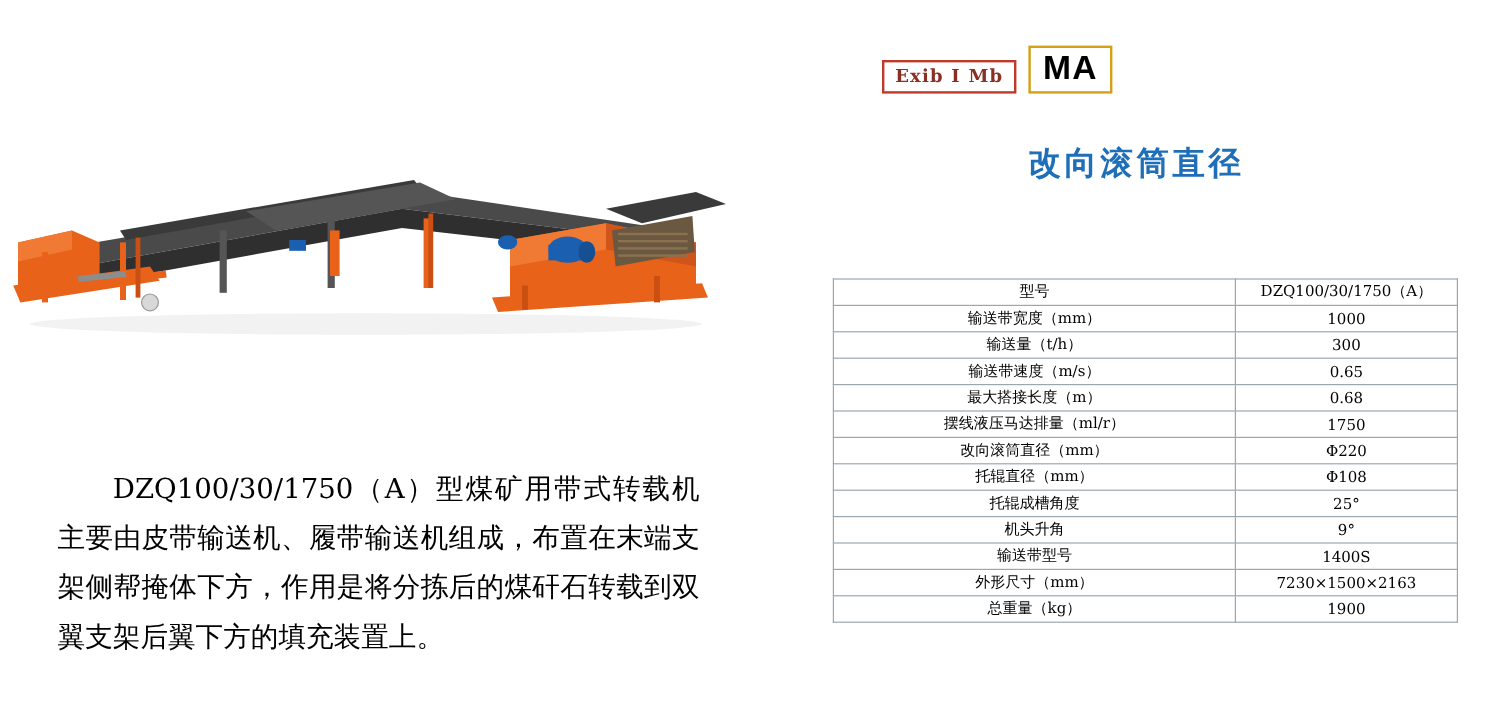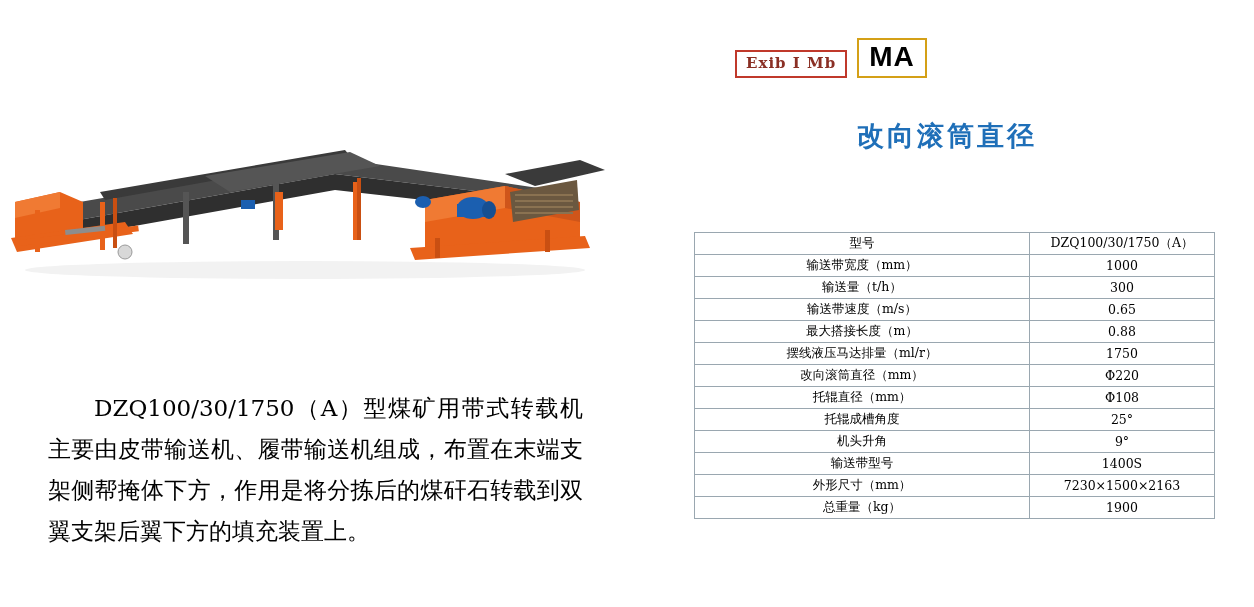--- a/index.html
+++ b/index.html
@@ -214,21 +214,21 @@
           <tr>
             <td class="label-cell">输送量（t/h）</td>
             <td class="value-cell">300</td>
           </tr>
           <tr>
             <td class="label-cell">输送带速度（m/s）</td>
             <td class="value-cell">0.65</td>
           </tr>
           <tr>
             <td class="label-cell">最大搭接长度（m）</td>
-            <td class="value-cell">0.88</td>
+            <td class="value-cell">0.68</td>
           </tr>
           <tr>
             <td class="label-cell">摆线液压马达排量（ml/r）</td>
             <td class="value-cell">1750</td>
           </tr>
           <tr>
             <td class="label-cell">改向滚筒直径（mm）</td>
             <td class="value-cell">Φ220</td>
           </tr>
           <tr>

